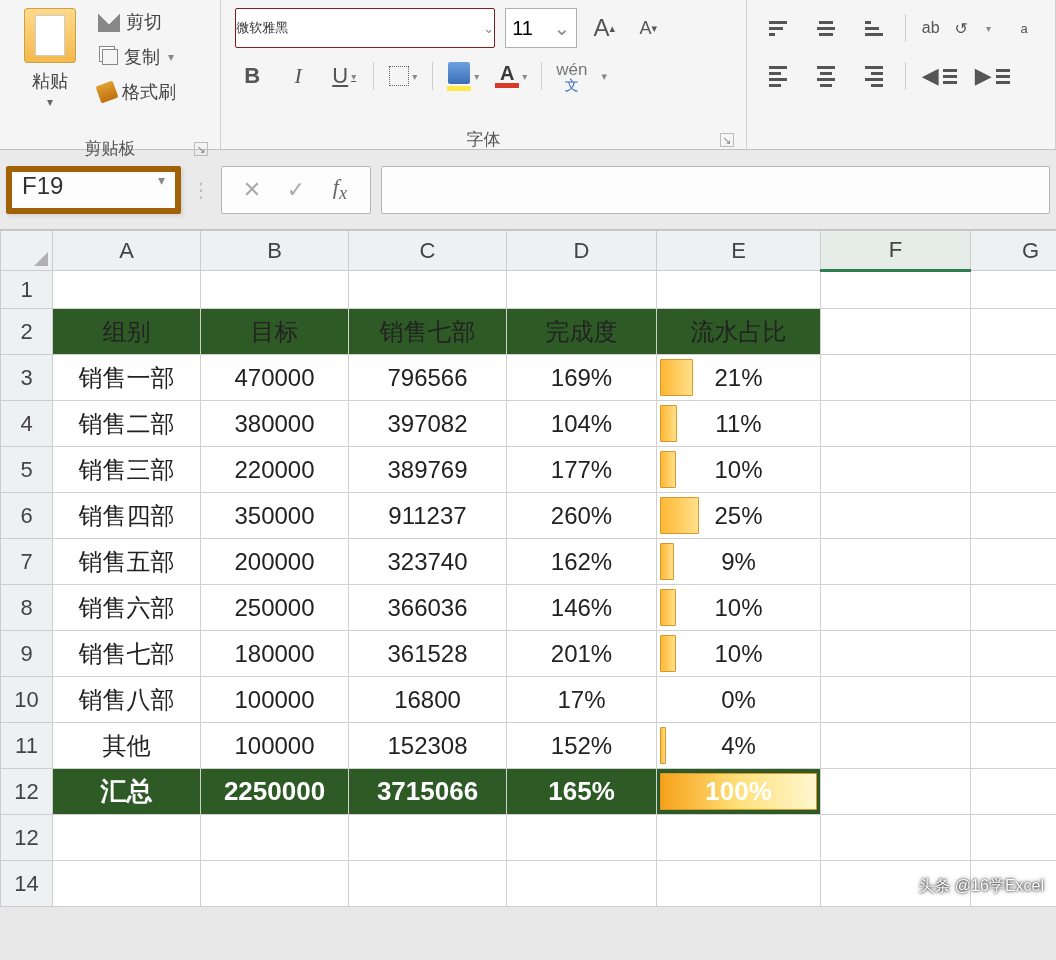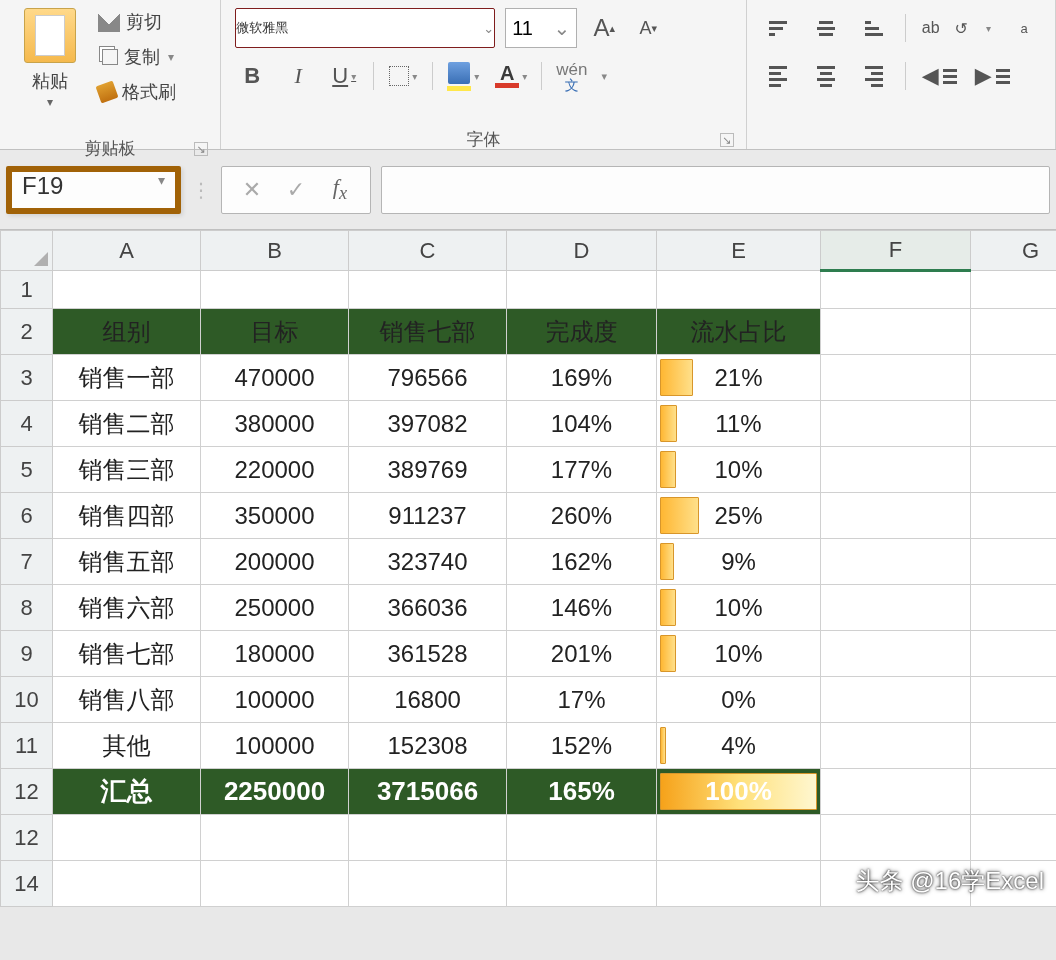--- a/index.html
+++ b/index.html
@@ -150,21 +150,21 @@
   .bar-wrap { position:absolute; left:3px; top:4px; bottom:4px; right:3px; }
   .bar {
     position:absolute; left:0; top:0; bottom:0;
     background:linear-gradient(to right,#ffb733,#ffe08a);
     border:1px solid #d8962b; border-radius:1px;
   }
   .bar-full-total .bar{ background:linear-gradient(to right,#f6a21a,#ffe07a,#fff7d0);}
   .bar-label { position:relative; z-index:2; }
 
   .watermark {
-    position:absolute; right:12px; bottom:10px; color:#fff; font-size:24px;
+    position:absolute; right:12px; bottom:10px; color:#fff; font-size:16px;
     text-shadow:0 0 4px rgba(0,0,0,.7),0 0 2px rgba(0,0,0,.9);
     pointer-events:none;
   }
 </style>
 </head>
 <body>
 
 <div class="ribbon">
 
   <div class="ribbon-group clipboard-group">

